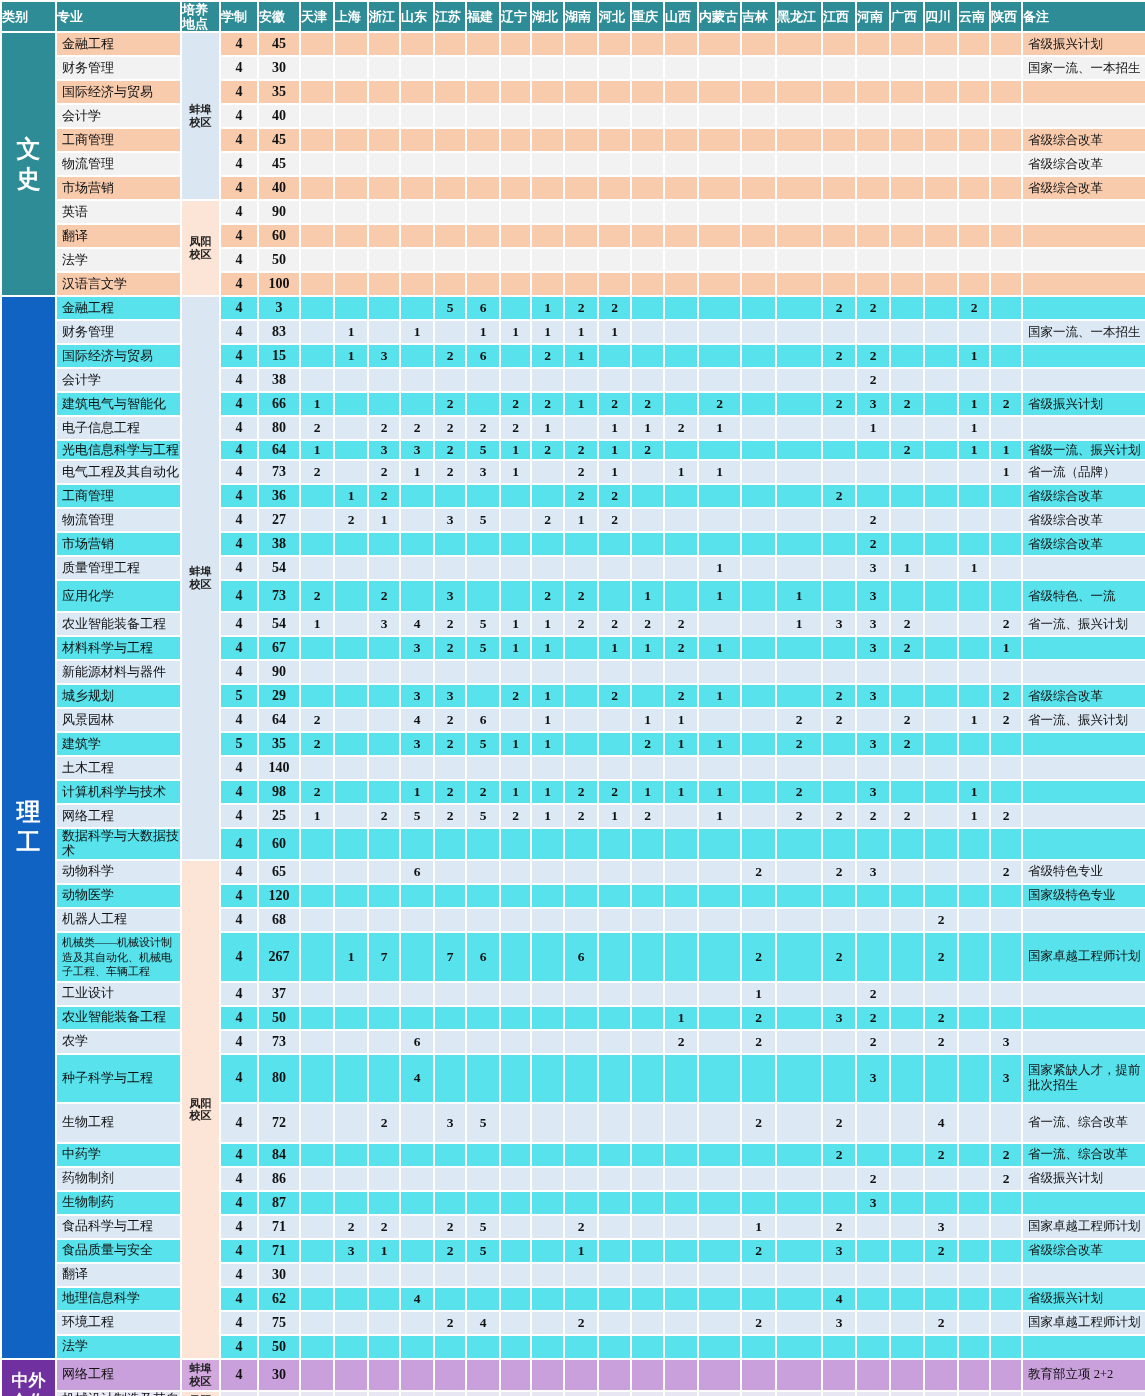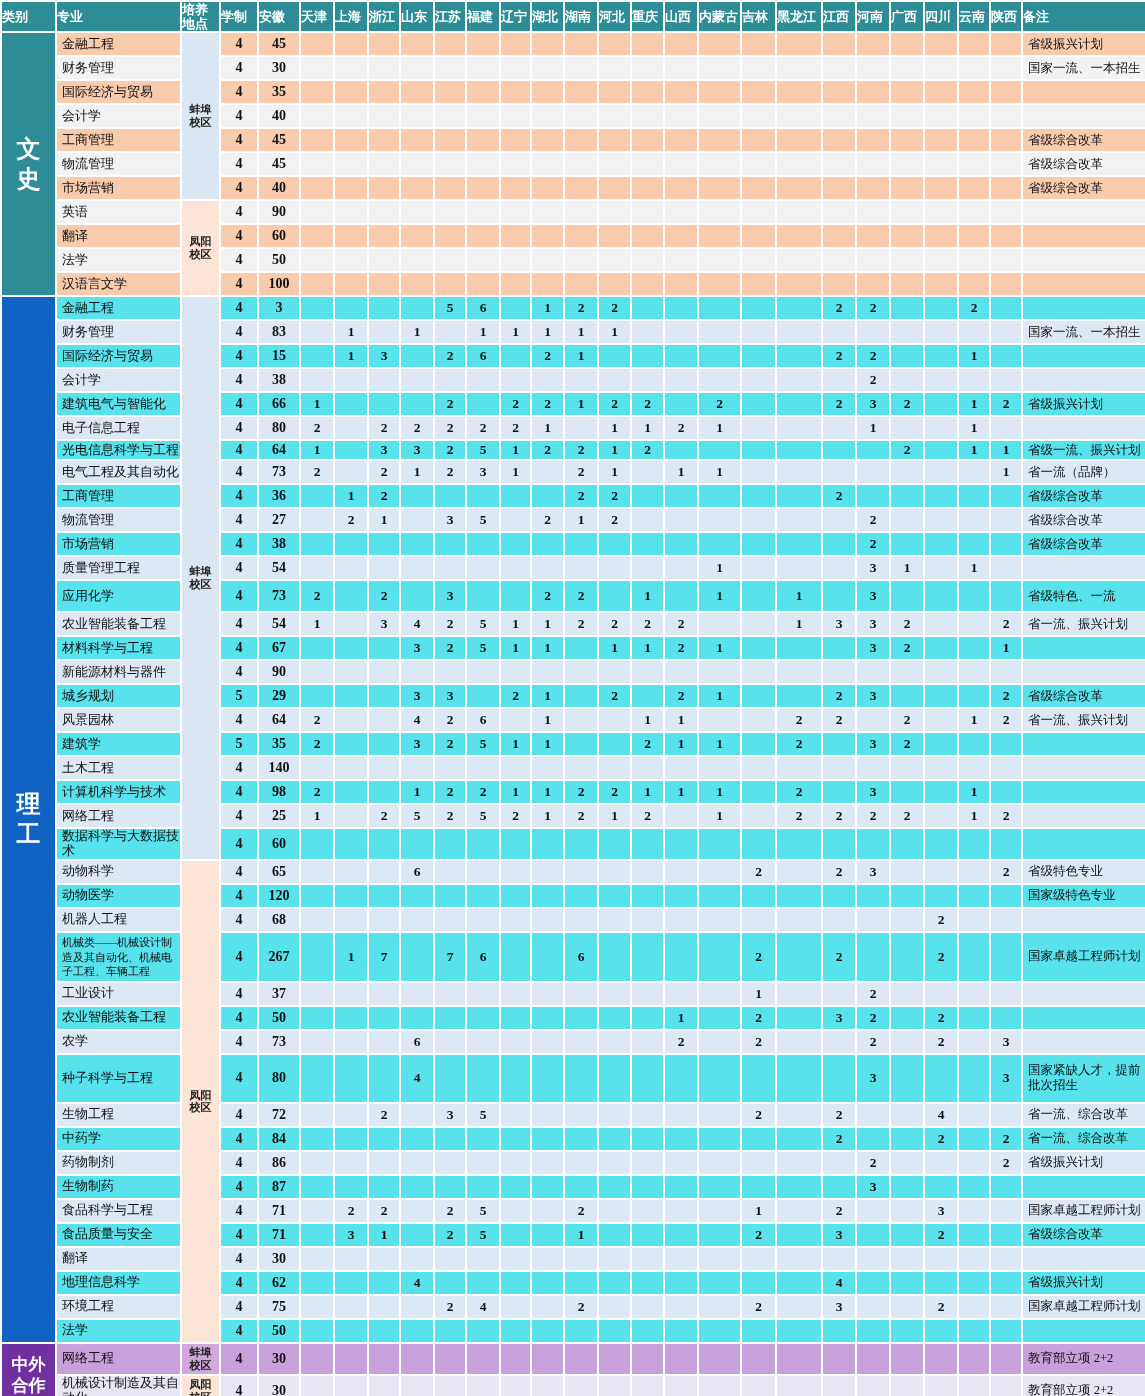--- a/index.html
+++ b/index.html
@@ -1255,21 +1255,21 @@
           <td class="pv dc"></td>
           <td class="pv dc"></td>
           <td class="pv dc"></td>
           <td class="pv dc">3</td>
           <td class="pv dc"></td>
           <td class="pv dc"></td>
           <td class="pv dc"></td>
           <td class="pv dc">3</td>
           <td class="remark dc">国家紧缺人才，提前批次招生</td>
         </tr>
-        <tr class="lg-b" style="height: 24px;">
+        <tr class="lg-b" style="height: 40px;">
           <td class="major dc">生物工程</td>
           <td class="num dc">4</td>
           <td class="num dc">72</td>
           <td class="pv dc"></td>
           <td class="pv dc"></td>
           <td class="pv dc">2</td>
           <td class="pv dc"></td>
           <td class="pv dc">3</td>
           <td class="pv dc">5</td>
           <td class="pv dc"></td>

